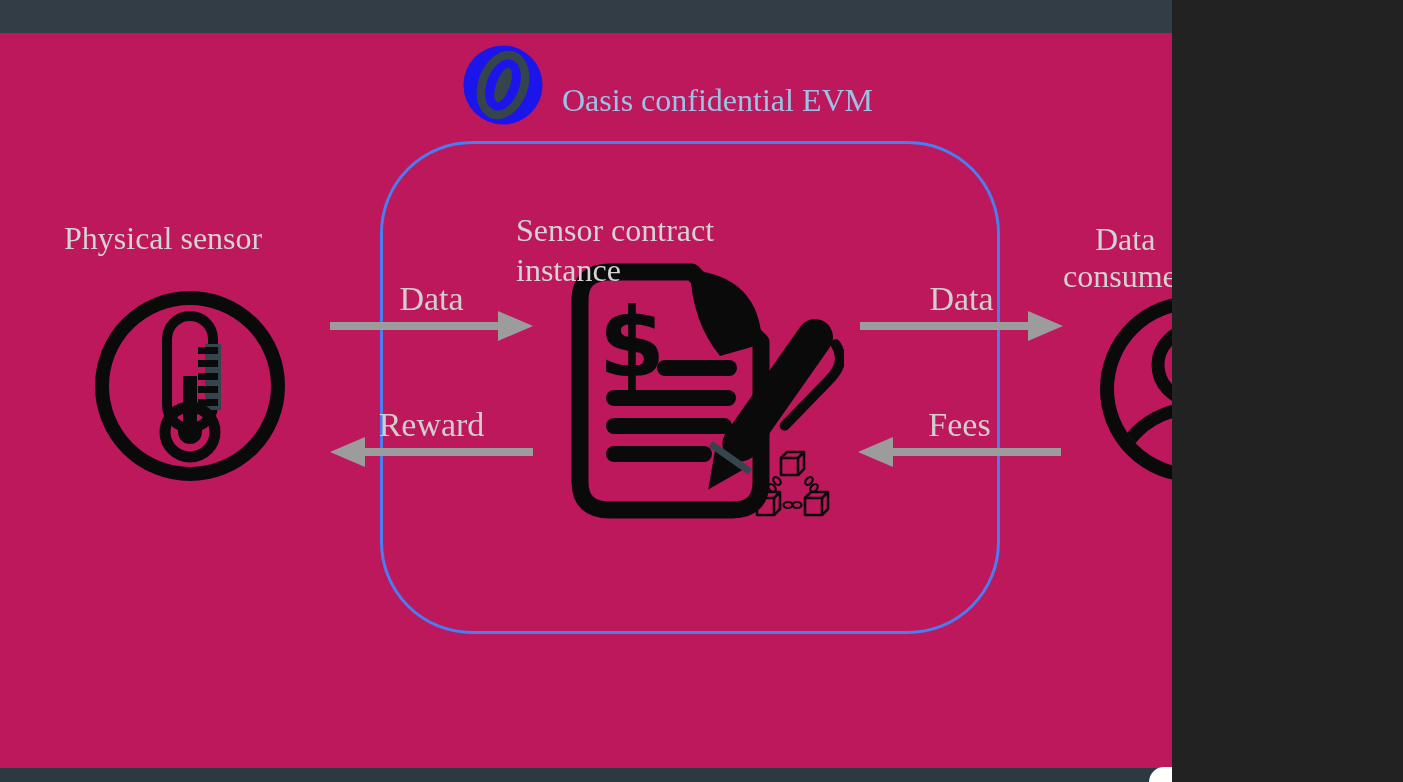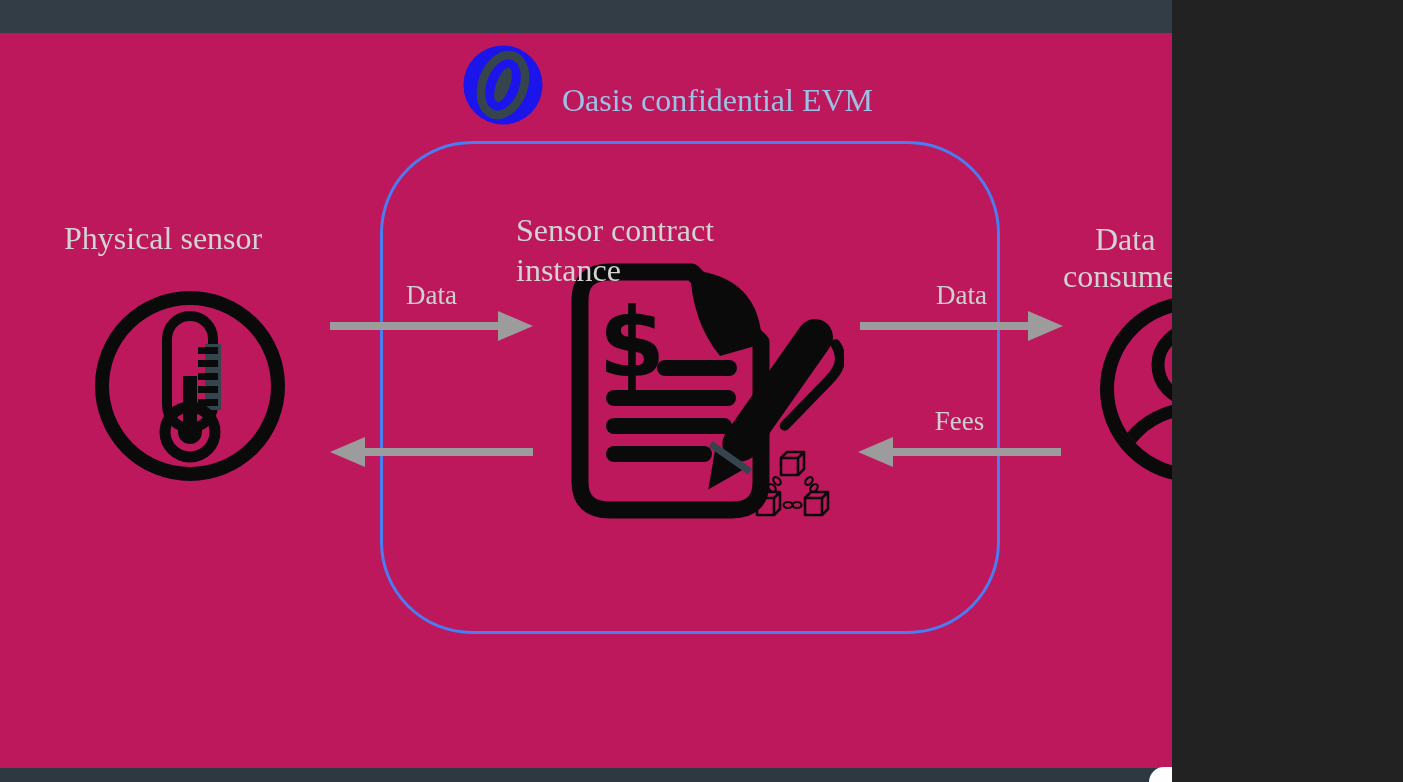--- a/index.html
+++ b/index.html
@@ -13,21 +13,21 @@
   .node-label{position:absolute;font-size:32px;color:#d3d3d3;z-index:5;}
   .lbl-sensor{left:64px;top:220px;}
   .lbl-contract{left:516px;top:210px;width:266px;line-height:1.26;}
   .lbl-consumer{left:1063px;top:221px;text-align:center;}
   .icon{position:absolute;z-index:1;}
   .icon-thermo{left:88px;top:284px;width:204px;height:204px;}
   .icon-contract{left:534px;top:258px;width:310px;height:272px;}
   .icon-chain{left:753px;top:446px;width:80px;height:80px;z-index:2;}
   .icon-person{left:1093px;top:289px;width:200px;height:200px;}
   .flow{position:absolute;width:203px;height:70px;}
-  .flow-label{position:absolute;left:0;top:0;width:100%;text-align:center;font-size:27px;color:#cfcfcf;}
+  .flow-label{position:absolute;left:0;top:0;width:100%;text-align:center;font-size:34px;color:#cfcfcf;}
   .shaft{position:absolute;height:8px;background:#9c9c9c;}
   .head-r{position:absolute;width:0;height:0;border-top:15px solid transparent;border-bottom:15px solid transparent;border-left:35px solid #9c9c9c;}
   .head-l{position:absolute;width:0;height:0;border-top:15px solid transparent;border-bottom:15px solid transparent;border-right:35px solid #9c9c9c;}
   .f-data-in{left:330px;top:280px;}  .f-data-in .shaft{left:0;top:42px;width:168px;}  .f-data-in .head-r{left:168px;top:31px;}
   .f-reward{left:330px;top:406px;}   .f-reward .shaft{left:35px;top:42px;width:168px;} .f-reward .head-l{left:0;top:31px;}
   .f-data-out{left:860px;top:280px;} .f-data-out .shaft{left:0;top:42px;width:168px;} .f-data-out .head-r{left:168px;top:31px;}
   .f-fees{left:858px;top:406px;}     .f-fees .shaft{left:35px;top:42px;width:168px;}  .f-fees .head-l{left:0;top:31px;}
   .dollar{font-family:"DejaVu Sans","Liberation Sans",sans-serif;font-weight:bold;font-size:96px;}
 </style>
 </head>
@@ -118,20 +118,21 @@
     <path d="M20,200 A80,80 0 0 1 180,200" fill="none" stroke="#0a0a0a" stroke-width="13" clip-path="url(#pc)"></path>
   </svg>
 
   <div class="flow f-data-in">
     <div class="flow-label">Data</div>
     <div class="shaft"></div>
     <div class="head-r"></div>
   </div>
 
   <div class="flow f-reward">
+    <div class="flow-label">Reward</div>
     <div class="shaft"></div>
     <div class="head-l"></div>
   </div>
 
   <div class="flow f-data-out">
     <div class="flow-label">Data</div>
     <div class="shaft"></div>
     <div class="head-r"></div>
   </div>
 

